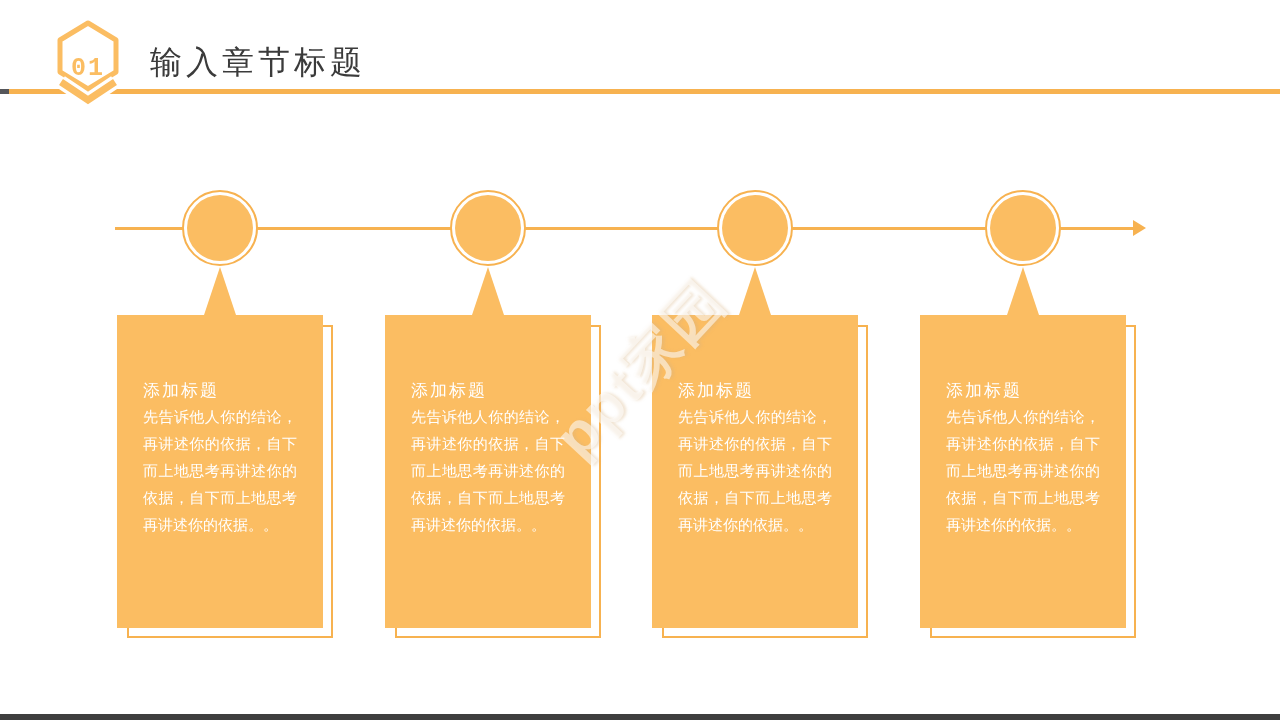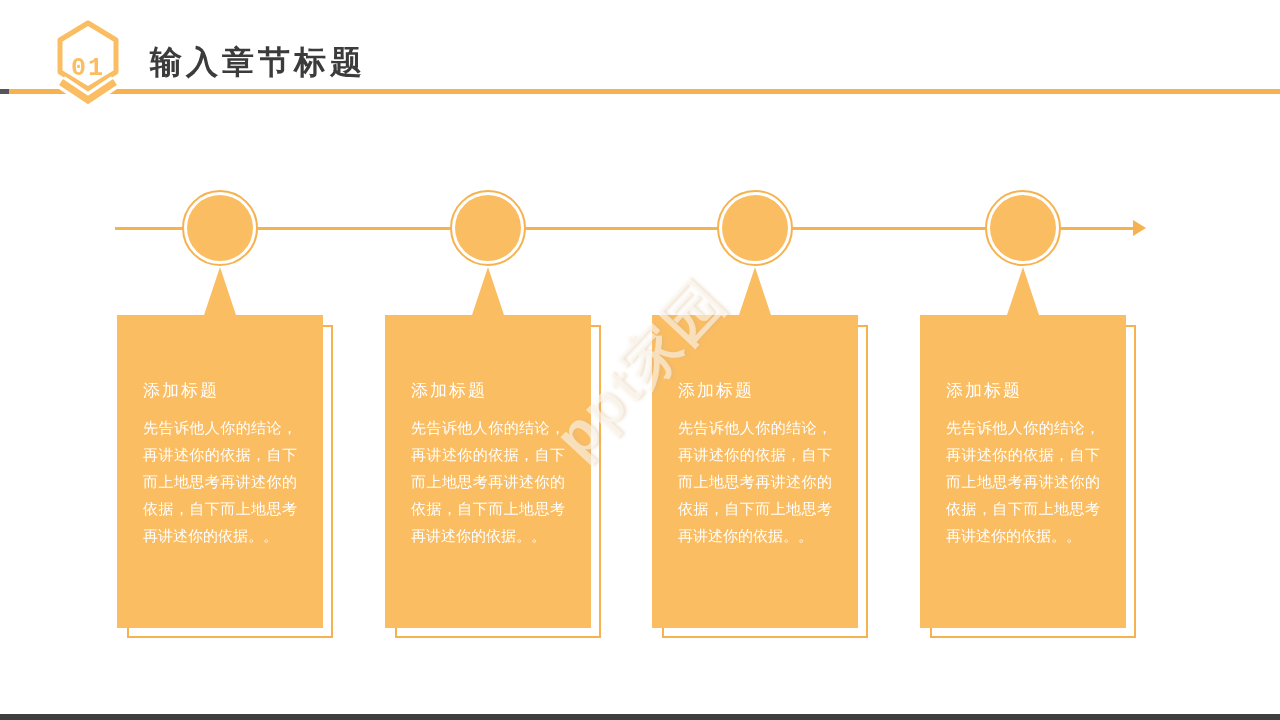--- a/index.html
+++ b/index.html
@@ -20,21 +20,21 @@
   .header-line-tip{position:absolute;left:0;top:89px;width:9px;height:5px;background:#55565A;z-index:2;}
   .badge{position:absolute;left:55px;top:20px;width:66px;height:90px;z-index:3;}
   .badge svg{display:block;}
   .badge-number{
     position:absolute;left:0;top:34px;width:66px;text-align:center;
     font-size:25px;font-weight:bold;letter-spacing:2px;color:var(--orange-fill);
     font-family:"Liberation Mono","DejaVu Sans Mono",monospace;
   }
   .page-title{
     position:absolute;left:150px;top:41px;z-index:3;
-    font-size:32px;font-weight:bold;letter-spacing:4px;color:var(--heading-dark);
+    font-size:32px;font-weight:normal;letter-spacing:4px;color:var(--heading-dark);
   }
 
   
   .tl-line{position:absolute;left:115px;top:227px;width:1022px;height:3px;background:var(--orange-stroke);z-index:1;}
   .tl-arrow{
     position:absolute;left:1133px;top:220px;width:0;height:0;z-index:1;
     border-left:13px solid var(--orange-stroke);
     border-top:8px solid transparent;border-bottom:8px solid transparent;
   }
 
@@ -56,21 +56,21 @@
     border:2px solid var(--orange-stroke);background:transparent;
   }
   .card{
     position:absolute;left:0;top:125px;width:206px;height:313px;
     background:var(--orange-fill);padding:64px 26px 0 26px;
   }
   .card-title{
     color:#ffffff;font-size:17px;font-weight:normal;letter-spacing:2px;
   }
   .card-body{
-    margin-top:12px;color:#ffffff;font-size:15px;line-height:27px;
+    margin-top:1px;color:#ffffff;font-size:15px;line-height:27px;
     text-align:justify;text-justify:inter-character;
   }
 
   
   .watermark{
     position:absolute;left:470px;top:330px;width:340px;z-index:10;
     text-align:center;transform:rotate(-47deg);transform-origin:center;
     font-size:58px;font-weight:bold;color:rgba(255,255,255,0.55);
     text-shadow:2px 2px 3px rgba(214,178,128,0.35);
     pointer-events:none;letter-spacing:2px;

